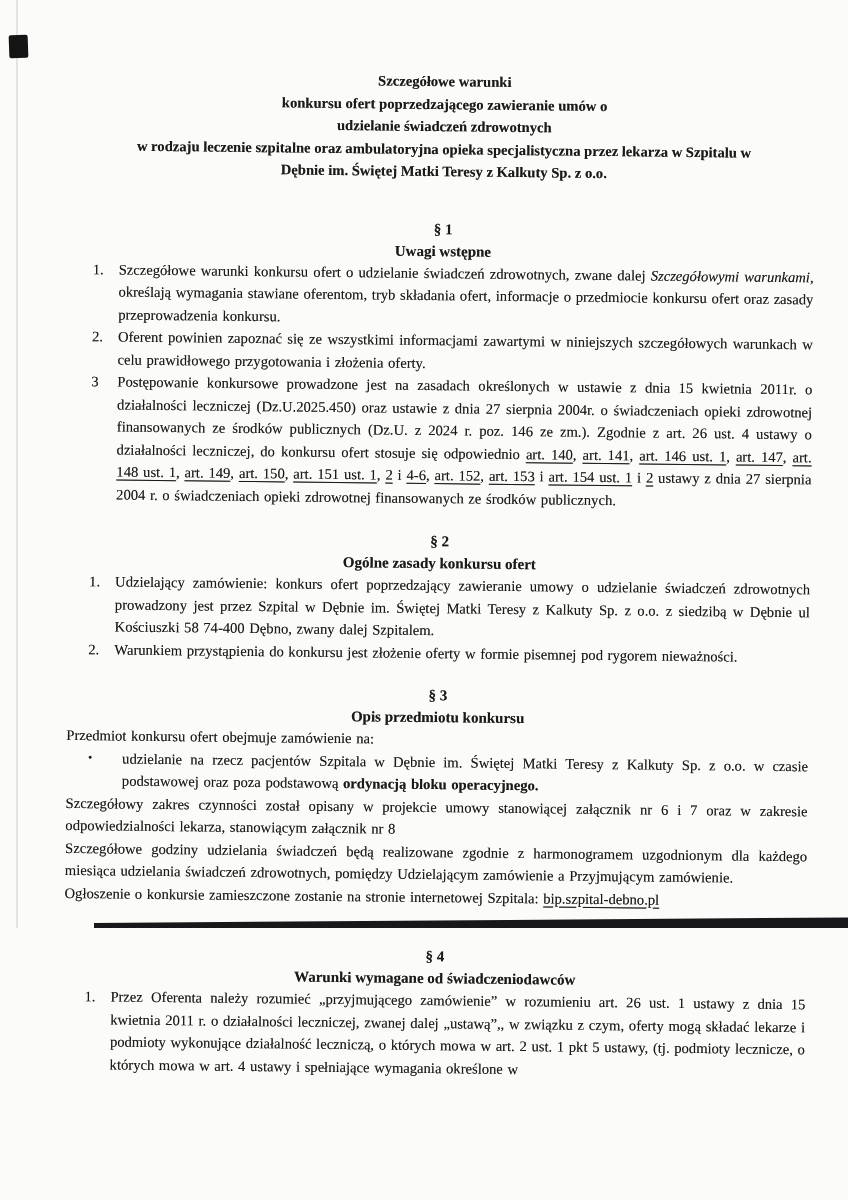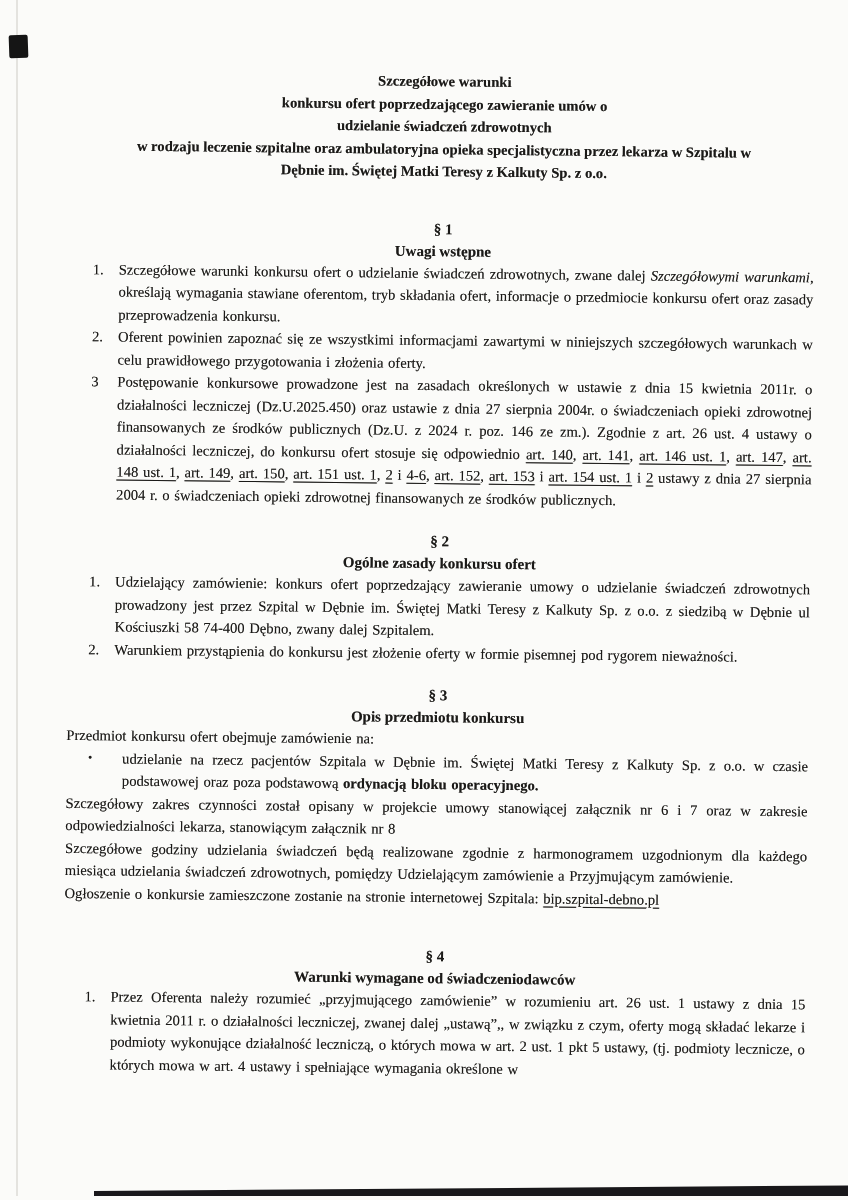--- a/index.html
+++ b/index.html
@@ -10,21 +10,21 @@
   body {
     width: 848px;
     height: 1200px;
     overflow: hidden;
     font-family: "Liberation Serif", "DejaVu Serif", serif;
     color: #1b1a18;
   }
   .page {
     position: relative;
     width: 848px;
-    height: 1196px;
+    height: 928px;
     background: #fbfbf9;
   }
   
   .scan-edge {
     position: absolute;
     left: 16px;
     top: 0;
     bottom: 0;
     width: 2px;
     background: #e4e3df;

